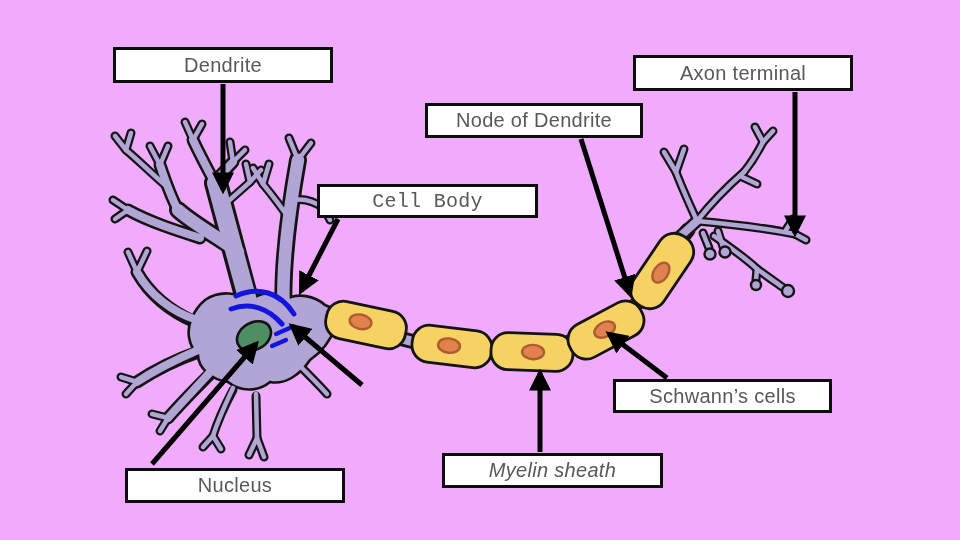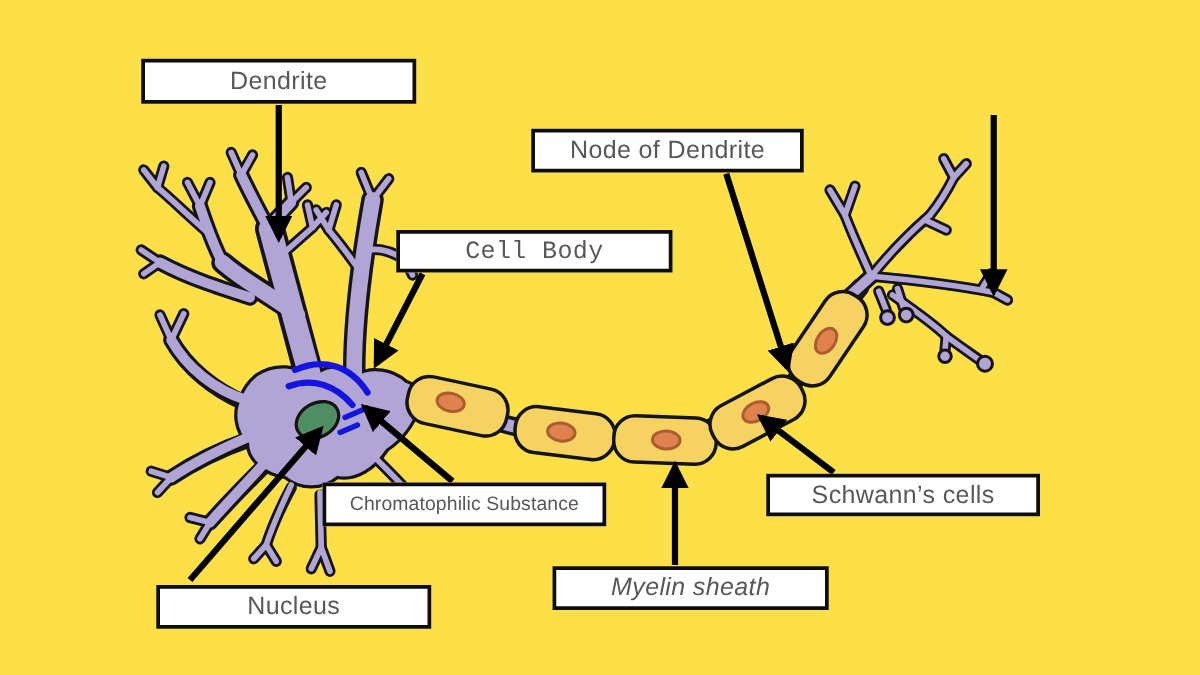--- a/index.html
+++ b/index.html
@@ -1,18 +1,18 @@
 <!DOCTYPE html>
 <html style="--membrane: #b1a5d5; --outline: #141414; --myelin: #f5d262; --schwann-nucleus-fill: #e0824e; --schwann-nucleus-stroke: #ad5c32; --nucleus-fill: #4e8e62; --nissl: #1414e0; --label-text: #58585a; --label-border: #0d0d0d; --arrow: #000000;"><head>
 <meta charset="utf-8">
 <style>
   html,body{margin:0;padding:0;background:#ffffff;}
   #stage{
     position:relative;width:960px;height:540px;overflow:hidden;
-    background:#fde047;font-family:"Liberation Sans",sans-serif;
+    background:#f0abfc;font-family:"Liberation Sans",sans-serif;
   }
   #neuron-svg{position:absolute;left:0;top:0;}
 
   
   .soma{fill:var(--membrane);stroke:var(--outline);stroke-width:2.6;}
   .b-under{stroke:var(--outline);fill:none;stroke-linecap:round;stroke-linejoin:round;}
   .b-over{stroke:var(--membrane);fill:none;stroke-linecap:round;stroke-linejoin:round;}
   .xl.b-under{stroke-width:24;} .xl.b-over{stroke-width:18;}
   .lg.b-under{stroke-width:18;} .lg.b-over{stroke-width:12.5;}
   .md.b-under{stroke-width:13;} .md.b-over{stroke-width:8;}
@@ -217,29 +217,29 @@
       <line class="arrow" x1="362" y1="385" x2="292" y2="326" marker-end="url(#ah)"></line>
       <line class="arrow" x1="152" y1="464" x2="256" y2="344" marker-end="url(#ah)"></line>
       <line class="arrow" x1="540" y1="452" x2="540" y2="373" marker-end="url(#ah)"></line>
       <line class="arrow" x1="667" y1="378" x2="609" y2="334" marker-end="url(#ah)"></line>
     </g>
   </svg>
 
   <div class="label-box" id="lb-dendrite">
     <span>Dendrite</span>
   </div>
+  <div class="label-box" id="lb-axon-terminal">
+    <span>Axon terminal</span>
+  </div>
   <div class="label-box" id="lb-node-of-ranvier">
     <span>Node of Dendrite</span>
   </div>
   <div class="label-box" id="lb-cell-body">
     <span>Cell Body</span>
   </div>
-  <div class="label-box small" id="lb-chromatophilic">
-    <span>Chromatophilic Substance</span>
-  </div>
   <div class="label-box" id="lb-nucleus">
     <span>Nucleus</span>
   </div>
   <div class="label-box" id="lb-myelin-sheath">
     <span>Myelin sheath</span>
   </div>
   <div class="label-box" id="lb-schwanns-cells">
     <span>Schwann’s cells</span>
   </div>
 

